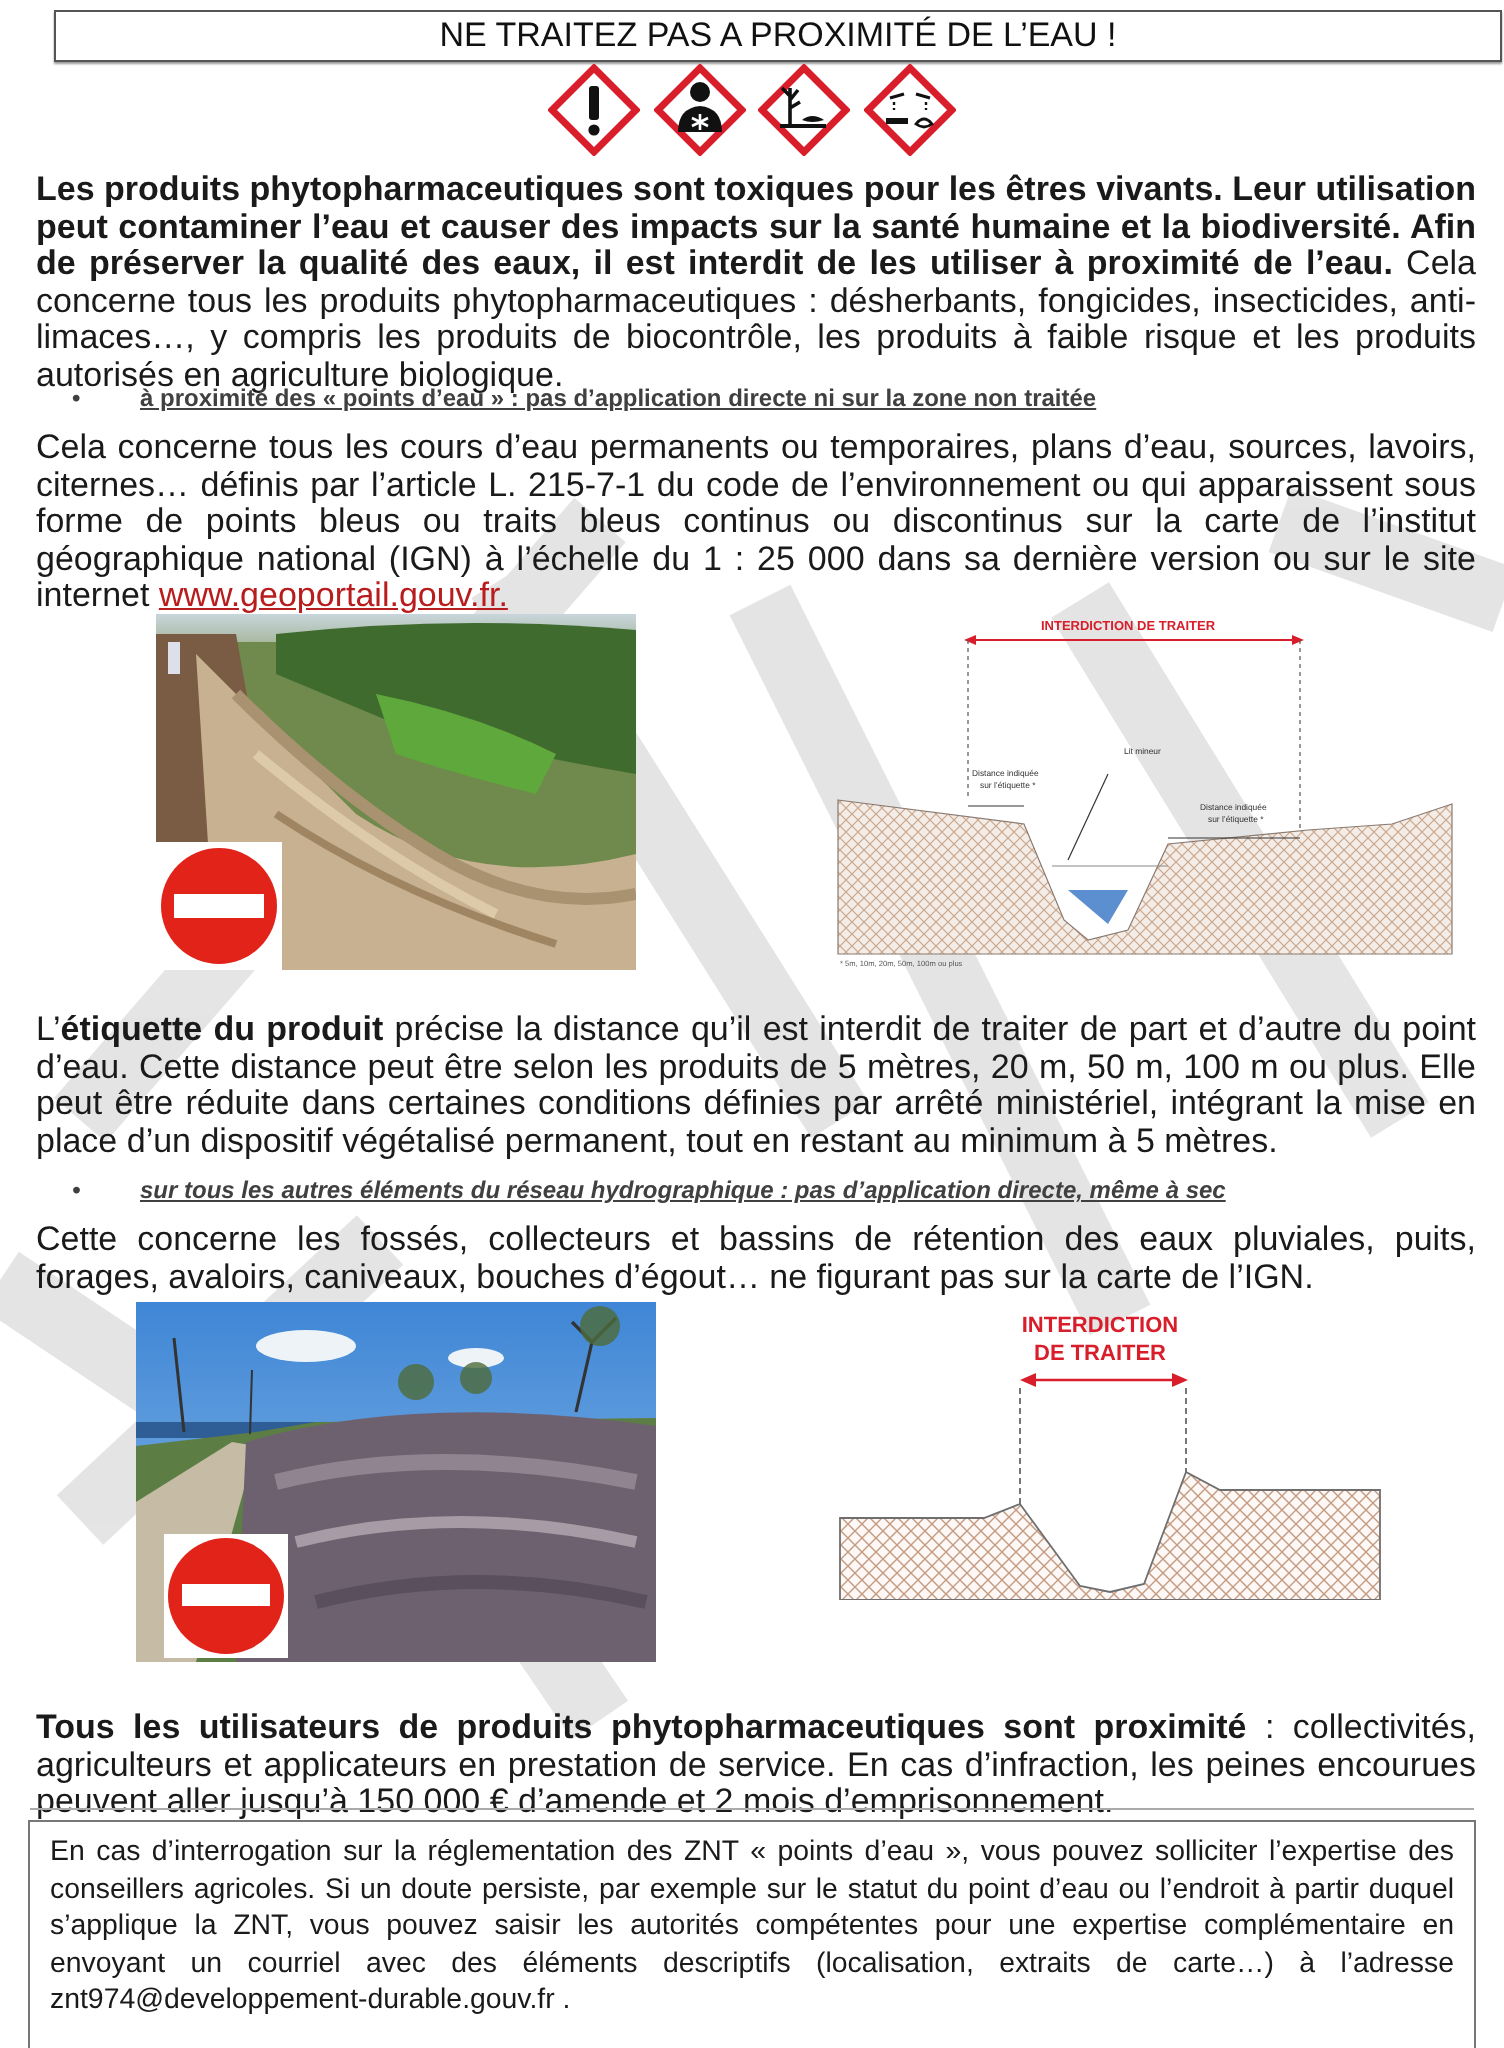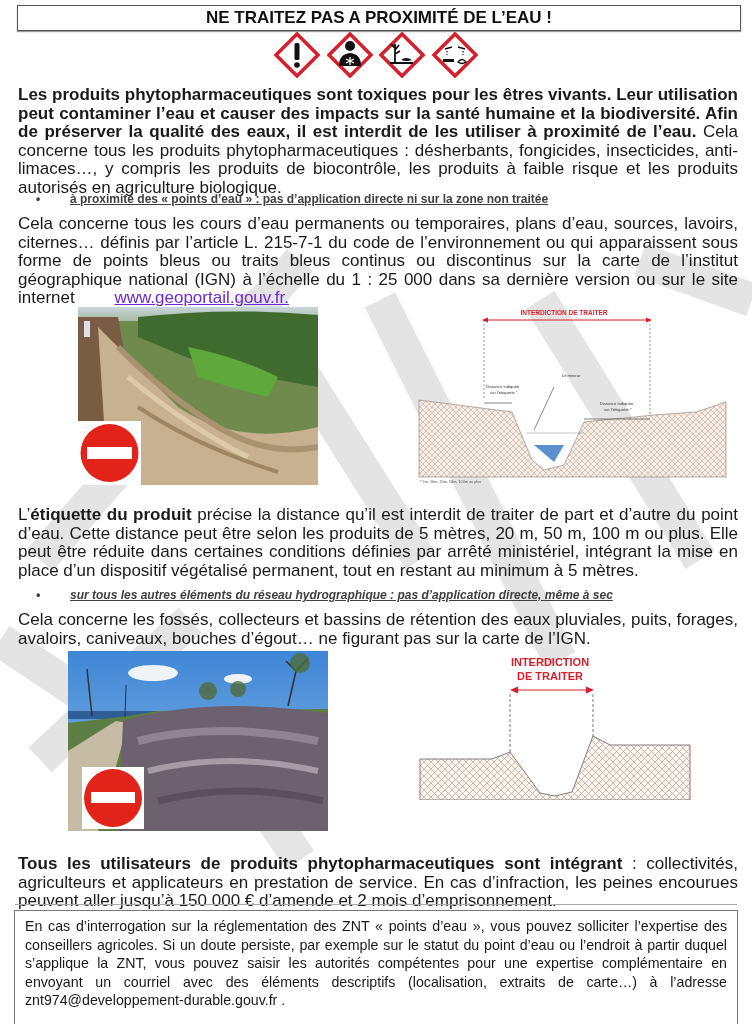--- a/index.html
+++ b/index.html
@@ -3,38 +3,38 @@
 <meta charset="utf-8">
 <style>
   html, body { margin: 0; padding: 0; background: #ffffff; }
   body {
     width: 752px; height: 1024px; position: relative; overflow: hidden;
     font-family: "Liberation Sans", sans-serif; color: #111;
   }
   .watermark { position: absolute; left: 0; top: 0; width: 752px; height: 1024px; pointer-events: none; z-index: 0; }
   .content { position: relative; z-index: 1; }
   .title-box {
-    position: absolute; left: 17px; top: 5px; width: 722px; height: 24px;
+    position: absolute; left: 27px; top: 5px; width: 722px; height: 24px;
     border: 1px solid #555; box-shadow: 0 1px 1px #999;
-    text-align: center; font-weight: bold; font-size: 17px; line-height: 24px; color: #111;
+    text-align: center; font-weight: normal; font-size: 17px; line-height: 24px; color: #111;
   }
   .pictos { position: absolute; left: 0; top: 32px; width: 752px; height: 50px; text-align: center; }
   .picto { display: inline-block; width: 46px; height: 46px; margin: 0 1px; vertical-align: top; }
   .para {
     position: absolute; left: 18px; width: 720px; font-size: 17px; line-height: 18.6px;
     text-align: justify; color: #1a1a1a;
   }
   .para b { font-weight: bold; }
   .bullet {
     position: absolute; left: 36px; width: 700px; font-size: 12px; line-height: 18px;
     font-weight: bold; color: #404040;
   }
   .bullet .dot { display: inline-block; width: 34px; }
   .bullet .txt { text-decoration: underline; }
-  a.link { color: #6d28d9; text-decoration: underline; margin-left: 35px; }
+  a.link { color: #b91c1c; text-decoration: underline; }
   .photo { position: absolute; overflow: hidden; }
   .nosign { position: absolute; background: #fff; }
   .diagram { position: absolute; }
   .infobox {
     position: absolute; left: 14px; top: 910px; width: 702px; height: 104px;
     border: 1px solid #777; padding: 6px 10px; font-size: 14.2px; line-height: 18.6px;
     text-align: justify; color: #1a1a1a;
   }
   .rule { position: absolute; left: 15px; top: 904px; width: 722px; height: 1px; background: #aaa; }
 </style>
@@ -142,21 +142,21 @@
     <text x="148" y="72" font-size="4.2" fill="#333" font-family="Liberation Sans, sans-serif">Lit mineur</text>
     <text x="186" y="100" font-size="4.2" fill="#333" font-family="Liberation Sans, sans-serif">Distance indiquée</text>
     <text x="190" y="106" font-size="4.2" fill="#333" font-family="Liberation Sans, sans-serif">sur l’étiquette *</text>
     <text x="6" y="178" font-size="3.8" fill="#555" font-family="Liberation Sans, sans-serif">* 5m, 10m, 20m, 50m, 100m ou plus</text>
   </svg>
 
   <p class="para" style="top:506px; margin:0;"><span>L’</span><b>étiquette du produit</b><span> précise la distance qu’il est interdit de traiter de part et d’autre du point d’eau. Cette distance peut être selon les produits de 5 mètres, 20 m, 50 m, 100 m ou plus. Elle peut être réduite dans certaines conditions définies par arrêté ministériel, intégrant la mise en place d’un dispositif végétalisé permanent, tout en restant au minimum à 5 mètres.</span></p>
 
   <div class="bullet" style="top:586px;font-style:italic;"><span class="dot">•</span><span class="txt">sur tous les autres éléments du réseau hydrographique : pas d’application directe, même à sec</span></div>
 
-  <p class="para" style="top:611px; margin:0;">Cela concerne les fossés, collecteurs et bassins de rétention des eaux pluviales, puits, forages, avaloirs, caniveaux, bouches d’égout… ne figurant pas sur la carte de l’IGN.</p>
+  <p class="para" style="top:611px; margin:0;">Cette concerne les fossés, collecteurs et bassins de rétention des eaux pluviales, puits, forages, avaloirs, caniveaux, bouches d’égout… ne figurant pas sur la carte de l’IGN.</p>
 
   <div class="photo" style="left:68px; top:651px; width:260px; height:180px;">
     <svg width="260" height="180" viewBox="0 0 260 180">
       <defs>
         <linearGradient id="sky2" x1="0" y1="0" x2="0" y2="1">
             <stop offset="0" stop-color="#3f86d6"></stop>
             <stop offset="1" stop-color="#8fbde6"></stop>
           </linearGradient>
       </defs>
       <rect width="260" height="180" fill="url(#sky2)"></rect>
@@ -194,19 +194,19 @@
     <text x="140" y="16" font-size="11" font-weight="bold" fill="#d81e2a" text-anchor="middle" font-family="Liberation Sans, sans-serif">INTERDICTION</text>
     <text x="140" y="30" font-size="11" font-weight="bold" fill="#d81e2a" text-anchor="middle" font-family="Liberation Sans, sans-serif">DE TRAITER</text>
     <line x1="102" y1="40" x2="182" y2="40" stroke="#d81e2a" stroke-width="1.2"></line>
     <polygon points="100,40 108,36.5 108,43.5" fill="#d81e2a"></polygon>
     <polygon points="184,40 176,36.5 176,43.5" fill="#d81e2a"></polygon>
     <line x1="100" y1="44" x2="100" y2="105" stroke="#555" stroke-width="0.8" stroke-dasharray="3 2"></line>
     <line x1="183" y1="44" x2="183" y2="87" stroke="#555" stroke-width="0.8" stroke-dasharray="3 2"></line>
     <polygon points="10,109 82,109 100,102 130,143 145,146 162,142 183,86 200,95 280,95 280,150 10,150" fill="url(#hatch2)" stroke="#6f6f6f" stroke-width="0.9"></polygon>
   </svg>
 
-  <p class="para" style="top:855px; margin:0;"><b>Tous les utilisateurs de produits phytopharmaceutiques sont intégrant</b><span> : collectivités, agriculteurs et applicateurs en prestation de service. En cas d’infraction, les peines encourues peuvent aller jusqu’à 150 000 € d’amende et 2 mois d’emprisonnement.</span></p>
+  <p class="para" style="top:855px; margin:0;"><b>Tous les utilisateurs de produits phytopharmaceutiques sont proximité</b><span> : collectivités, agriculteurs et applicateurs en prestation de service. En cas d’infraction, les peines encourues peuvent aller jusqu’à 150 000 € d’amende et 2 mois d’emprisonnement.</span></p>
 
   <div class="rule"></div>
 
   <div class="infobox"><span>En cas d’interrogation sur la réglementation des ZNT « points d’eau », vous pouvez solliciter l’expertise des conseillers agricoles. Si un doute persiste, par exemple sur le statut du point d’eau ou l’endroit à partir duquel s’applique la ZNT, vous pouvez saisir les autorités compétentes pour une expertise complémentaire en envoyant un courriel avec des éléments descriptifs (localisation, extraits de carte…) à l’adresse </span><span>znt974@developpement-durable.gouv.fr</span><span> .</span></div>
 
 </div>
 
 </body></html>

